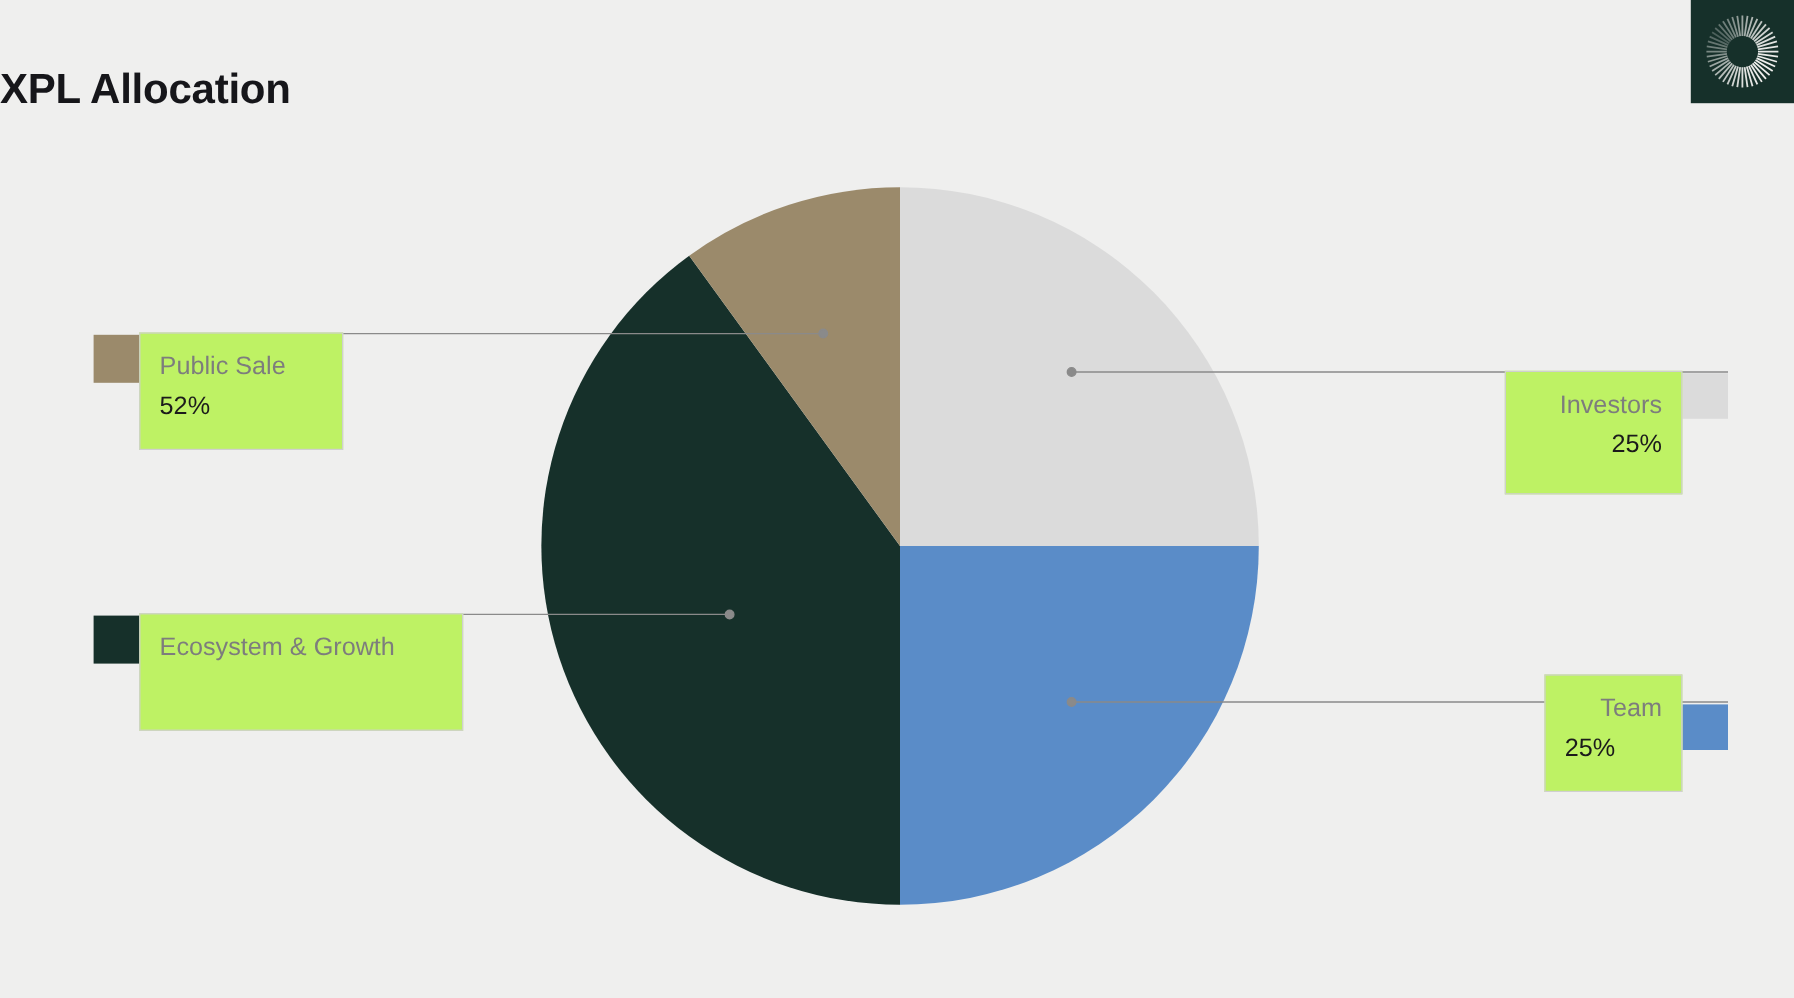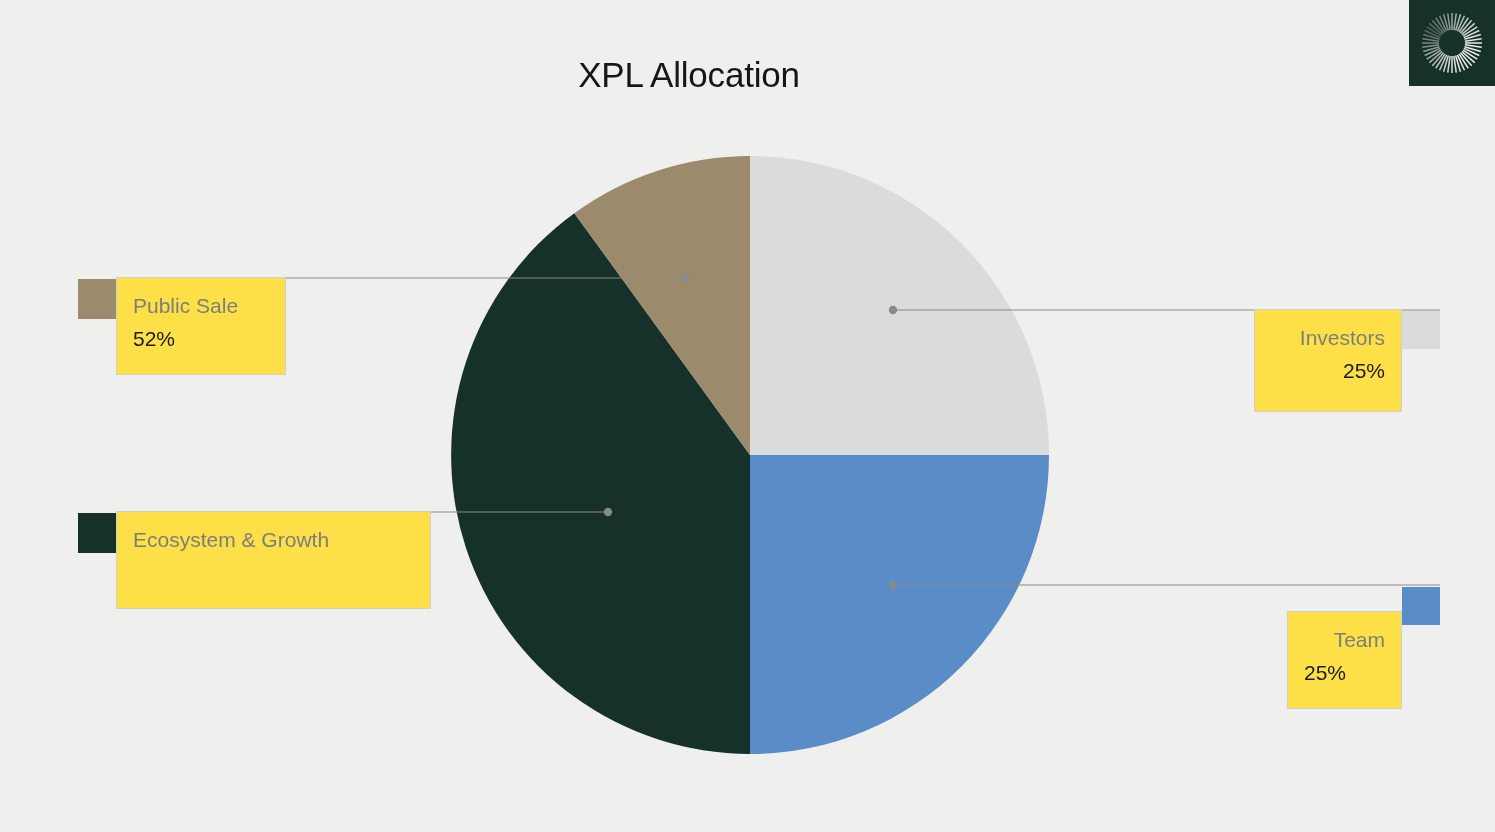--- a/index.html
+++ b/index.html
@@ -20,23 +20,22 @@
     width: 1495px;
     height: 832px;
   }
 
   
   #chart-title {
     position: absolute;
     left: 0;
     top: 53px;
     width: 1378px;
-    text-align: center;
     font-size: 35px;
-    font-weight: 400;
+    font-weight: 700;
     color: #16161a;
     letter-spacing: -0.2px;
     line-height: 44px;
   }
 
   
   #logo-box {
     position: absolute;
     left: 1409px;
     top: 0;
@@ -57,21 +56,21 @@
   }
 
   
   .swatch {
     position: absolute;
     width: 40px;
     height: 40px;
   }
   .label-card {
     position: absolute;
-    background: #fde047;
+    background: #bef264;
     border: 1px solid #cfcfcf;
     box-sizing: border-box;
     padding: 14px 16px 16px 16px;
   }
   .label-name {
     font-size: 21px;
     color: #7d7d7d;
     line-height: 27px;
     white-space: nowrap;
   }
@@ -85,31 +84,31 @@
   .align-left  { text-align: left; }
   .align-right { text-align: right; }
 
   
   #card-public-sale {
     left: 116px; top: 277px; width: 170px; height: 98px;
   }
   #swatch-public-sale { left: 78px; top: 279px; }
 
   #card-ecosystem {
-    left: 116px; top: 511px; width: 315px; height: 98px;
+    left: 116px; top: 511px; width: 270px; height: 98px;
   }
   #swatch-ecosystem { left: 78px; top: 513px; }
 
   #card-investors {
     left: 1254px; top: 309px; width: 148px; height: 103px;
   }
   #swatch-investors { left: 1402px; top: 311px; width: 38px; height: 38px; }
 
   #card-team {
-    left: 1287px; top: 611px; width: 115px; height: 98px;
+    left: 1287px; top: 562px; width: 115px; height: 98px;
   }
   #swatch-team { left: 1402px; top: 587px; width: 38px; height: 38px; }
 </style>
 </head>
 <body>
 
 <div id="stage">
 
   <div id="chart-title">XPL Allocation</div>
 

